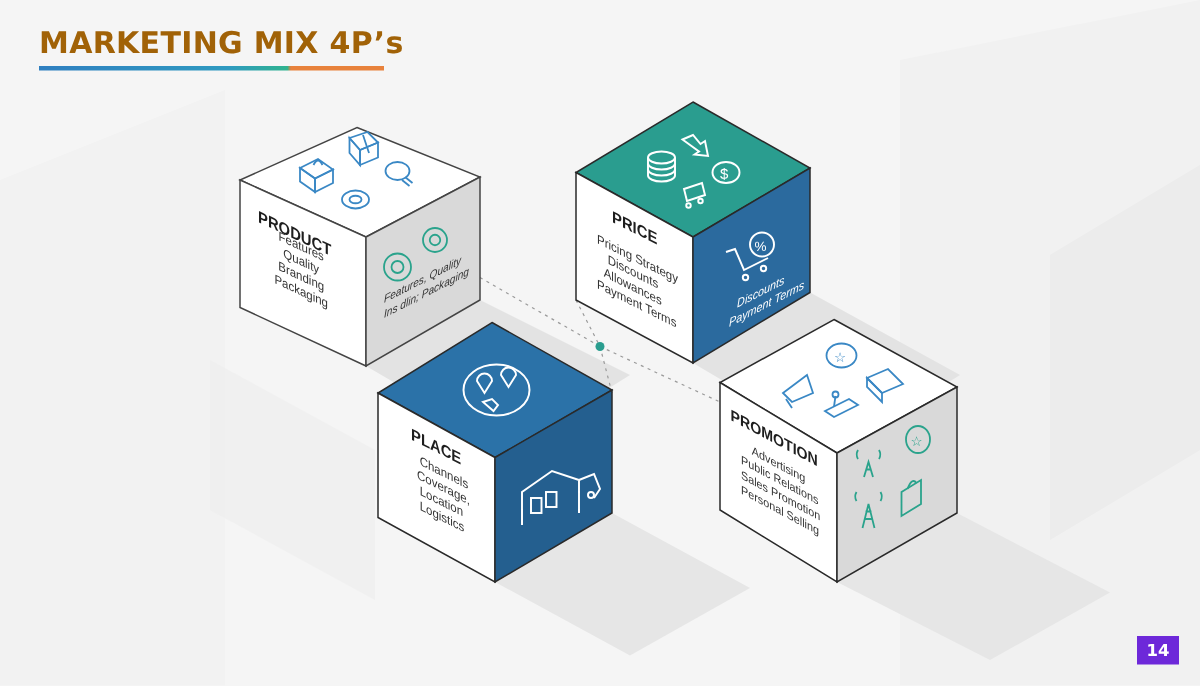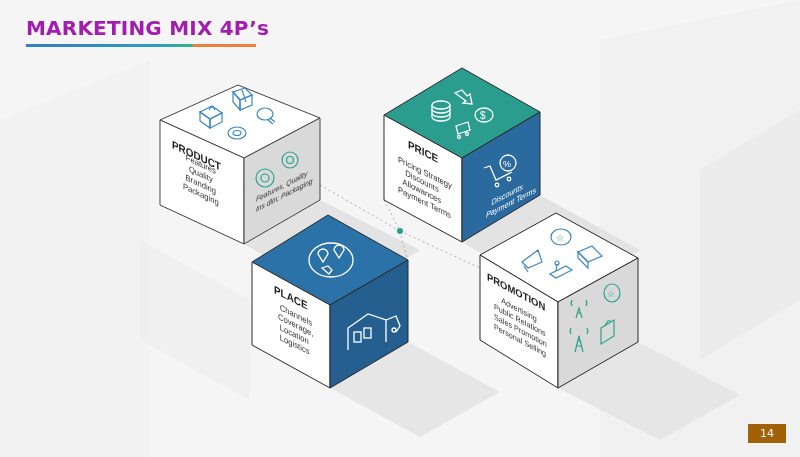--- a/index.html
+++ b/index.html
@@ -5,29 +5,29 @@
   html, body { margin: 0; padding: 0; }
   body {
     width: 800px; height: 457px; overflow: hidden; position: relative;
     background: #f4f4f4;
     font-family: "Liberation Sans", sans-serif;
   }
   .bg { position: absolute; inset: 0; }
   .title-wrap { position: absolute; left: 26px; top: 18px; }
   .title {
     font-family: "DejaVu Sans", sans-serif; font-weight: bold;
-    font-size: 20px; color: #a21caf; letter-spacing: 0.2px; line-height: 1;
+    font-size: 20px; color: #a16207; letter-spacing: 0.2px; line-height: 1;
     margin: 0; white-space: nowrap;
   }
   .title-underline { height: 3px; width: 230px; margin-top: 6px;
     background: linear-gradient(90deg, #2f7fc0 0%, #2f9ac0 55%, #2fb38e 72%, #e8823c 73%, #e8823c 100%); }
   .stage { position: absolute; left: 0; top: 0; width: 800px; height: 457px; }
   .page-num {
-    position: absolute; right: 14px; bottom: 14px; width: 38px; height: 19px;
-    background: #a16207; color: #fff; font-size: 11px; font-weight: normal;
+    position: absolute; right: 14px; bottom: 14px; width: 28px; height: 19px;
+    background: #6d28d9; color: #fff; font-size: 11px; font-weight: bold;
     display: flex; align-items: center; justify-content: center;
     font-family: "DejaVu Sans", sans-serif;
   }
   svg text { font-family: "Liberation Sans", sans-serif; }
 </style>
 </head>
 <body>
 
 <svg class="bg" width="800" height="457" viewBox="0 0 800 457">
   <rect width="800" height="457" fill="#f5f5f5"></rect>

